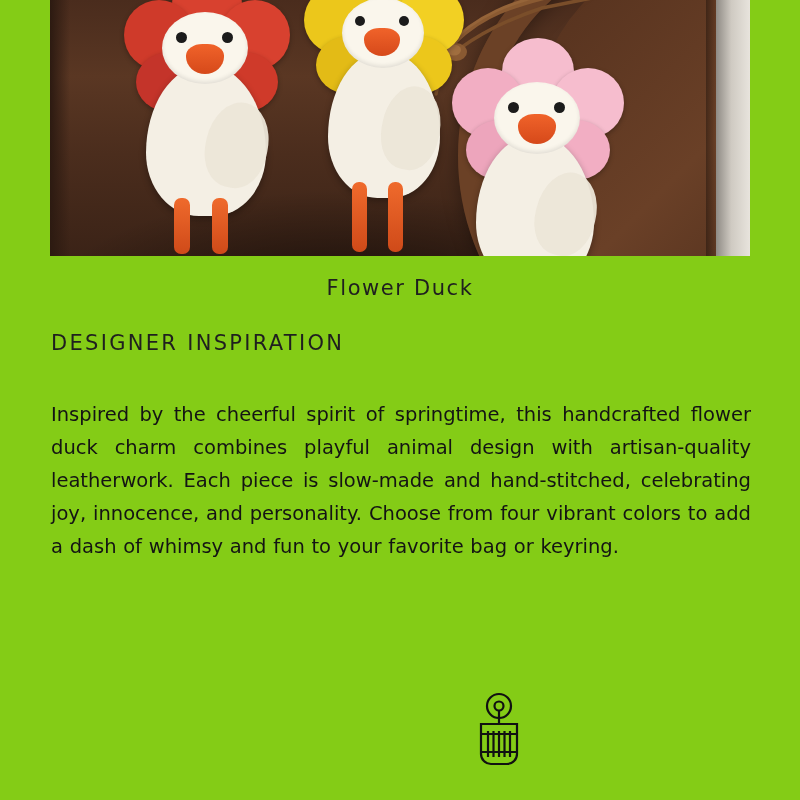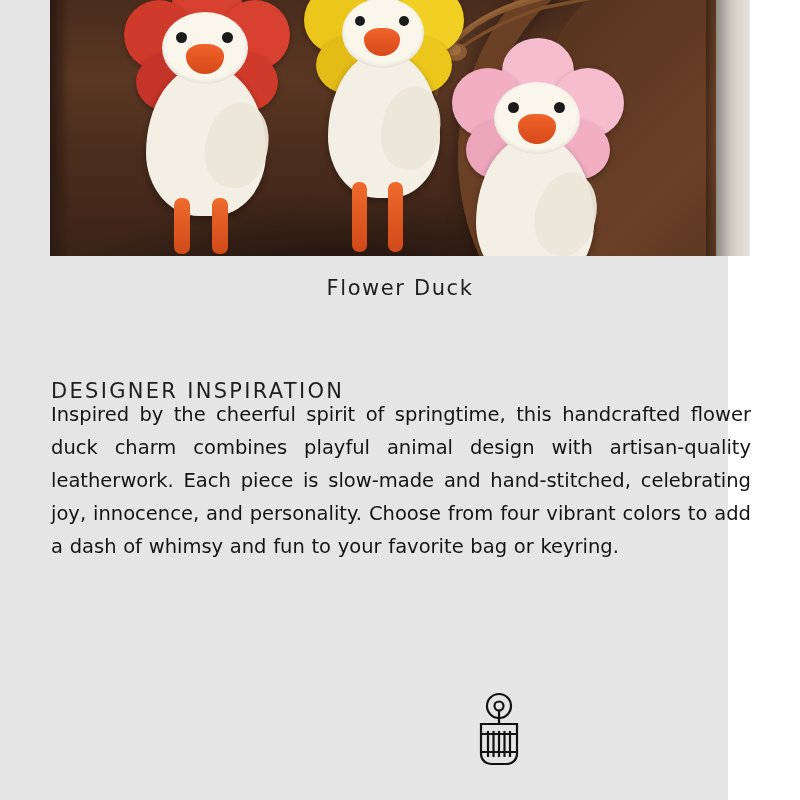--- a/index.html
+++ b/index.html
@@ -9,23 +9,23 @@
   }
   body {
     width: 800px;
     height: 800px;
     font-family: "DejaVu Sans", sans-serif;
     color: #1a1a1a;
     overflow: hidden;
   }
   .page {
     position: relative;
-    width: 728px;
+    width: 800px;
     height: 800px;
-    background: #e5e5e5;
+    background: #84cc16;
   }
 
   
   .hero {
     position: absolute;
     left: 50px;
     top: 0;
     width: 700px;
     height: 256px;
     overflow: hidden;
@@ -157,21 +157,20 @@
     font-weight: 400;
   }
   .section-heading {
     position: absolute;
     left: 51px;
     top: 331px;
     font-size: 21px;
     letter-spacing: 2.3px;
     color: #1f1f1f;
     font-weight: 400;
-    margin-top: 48px;
   }
   .body-copy {
     position: absolute;
     left: 51px;
     top: 398px;
     width: 700px;
     font-size: 19.5px;
     line-height: 33px;
     text-align: justify;
     color: #141414;

